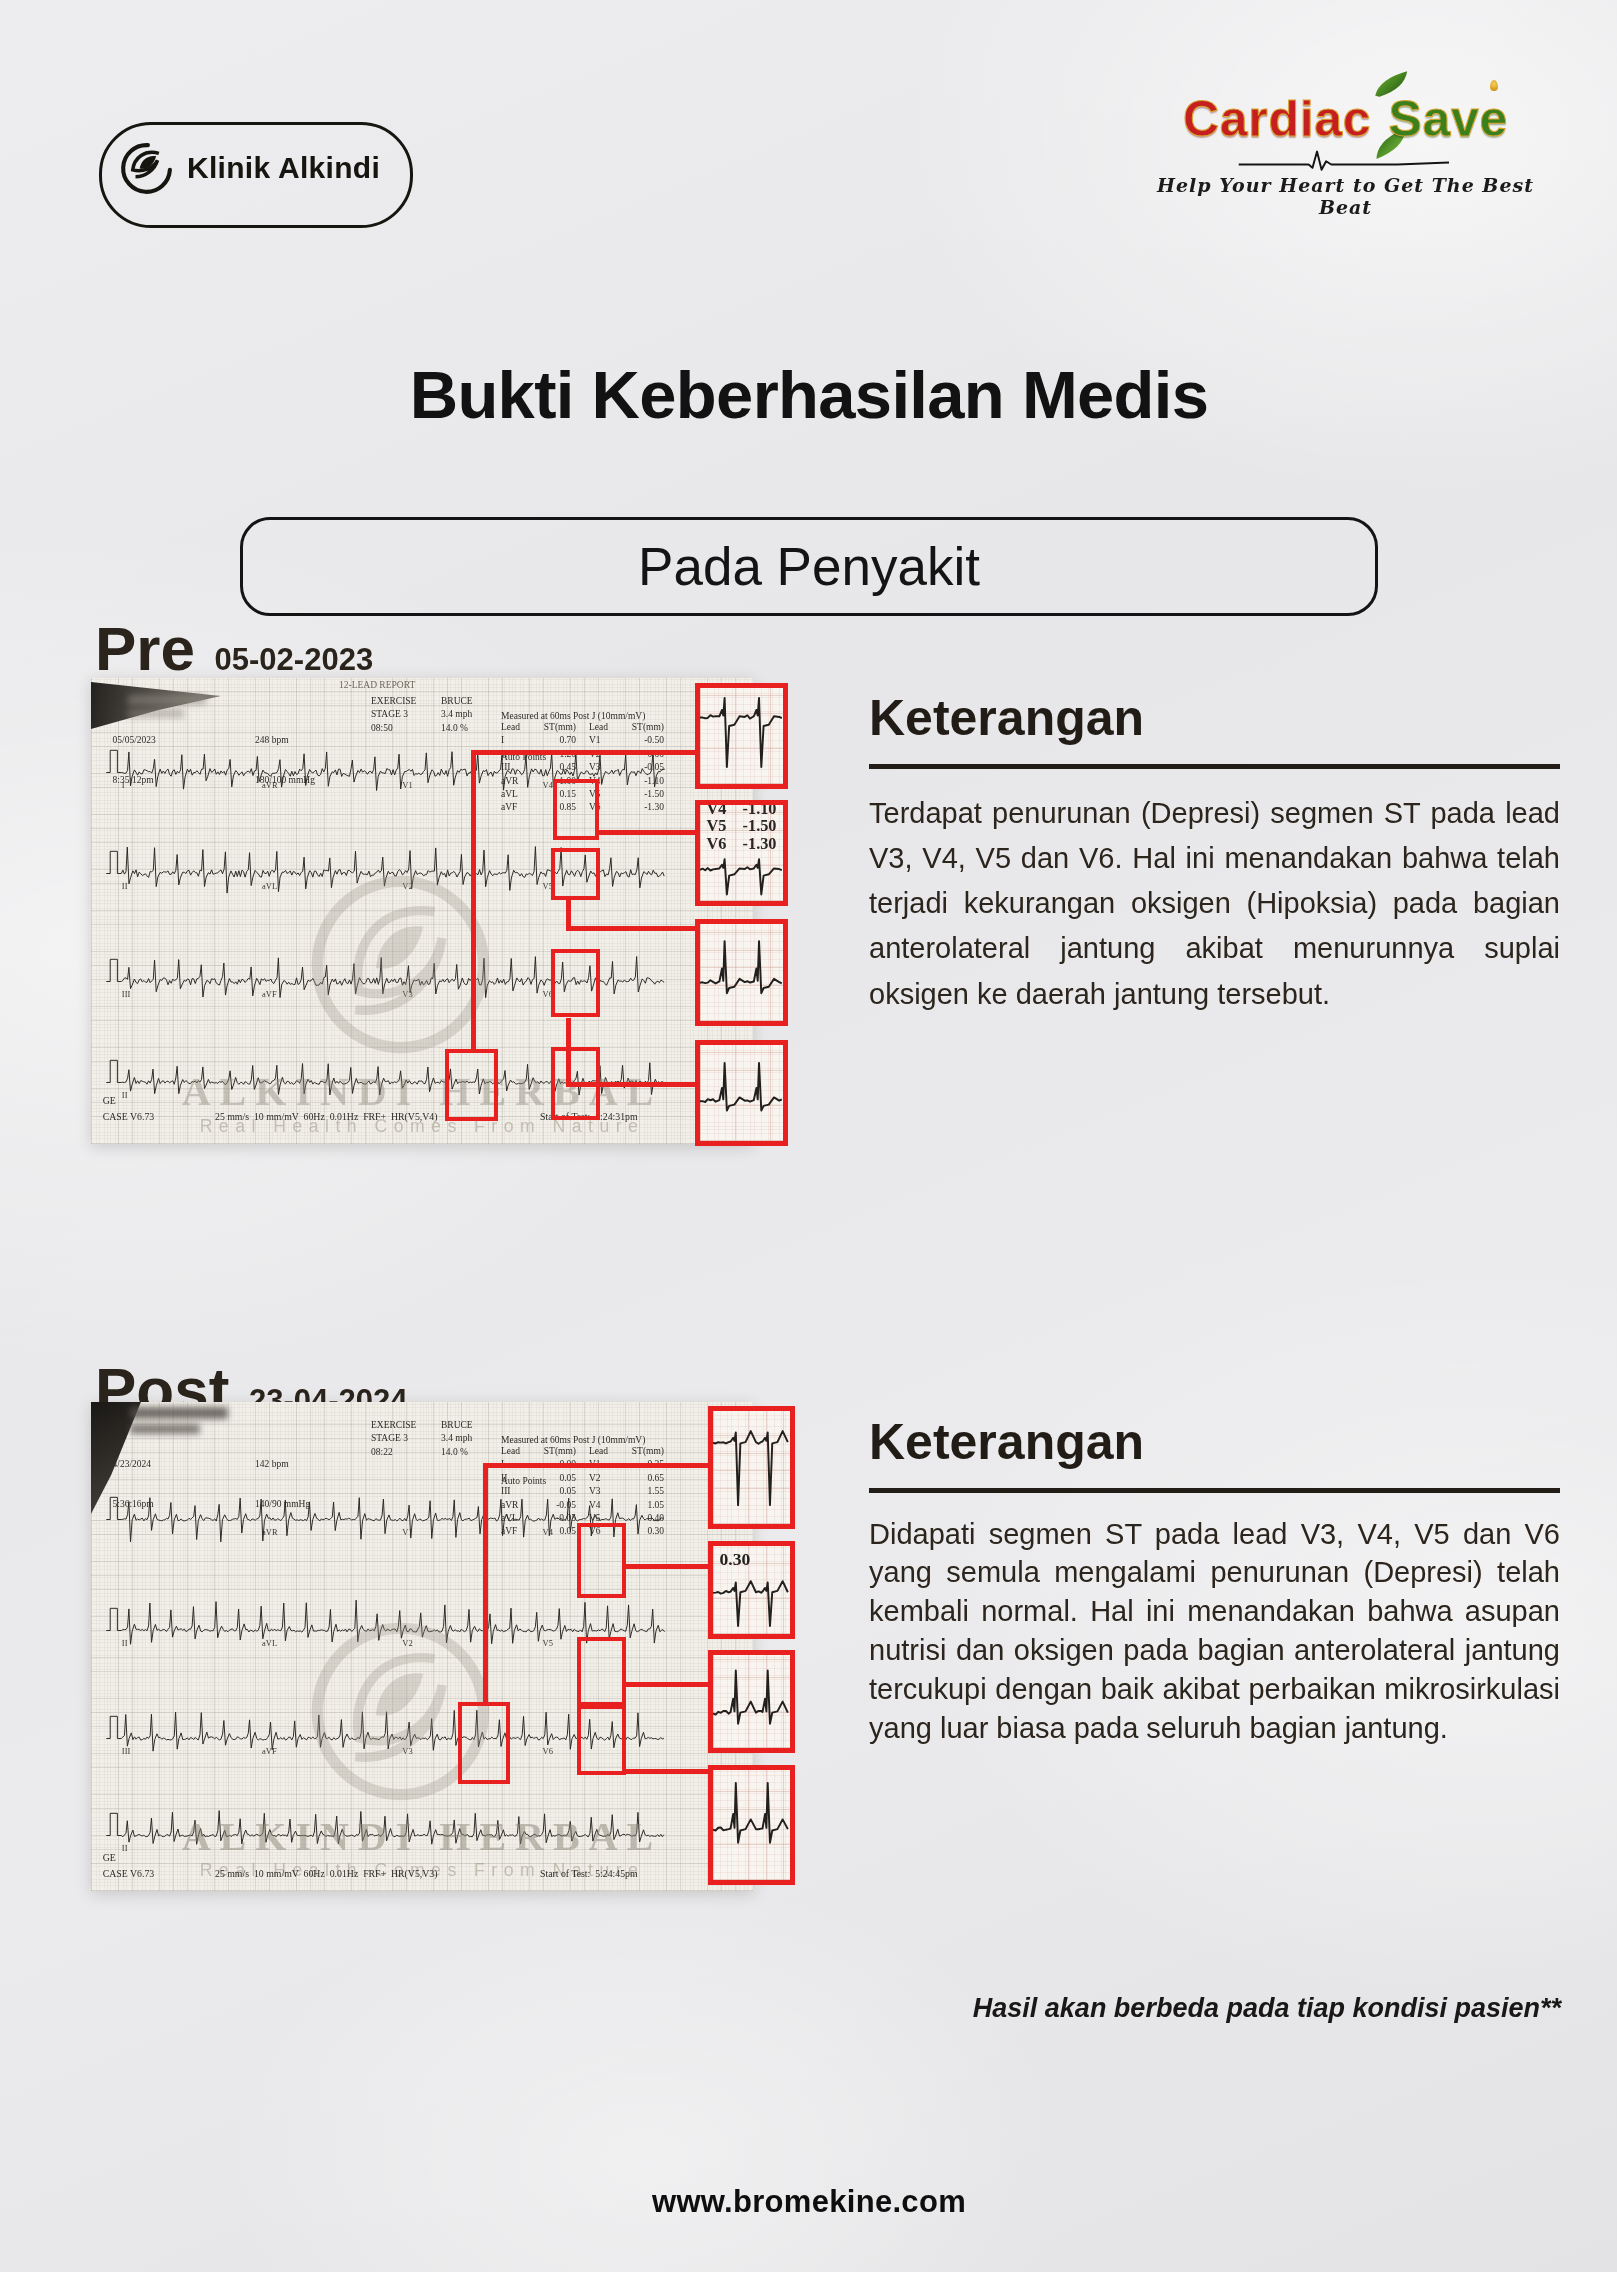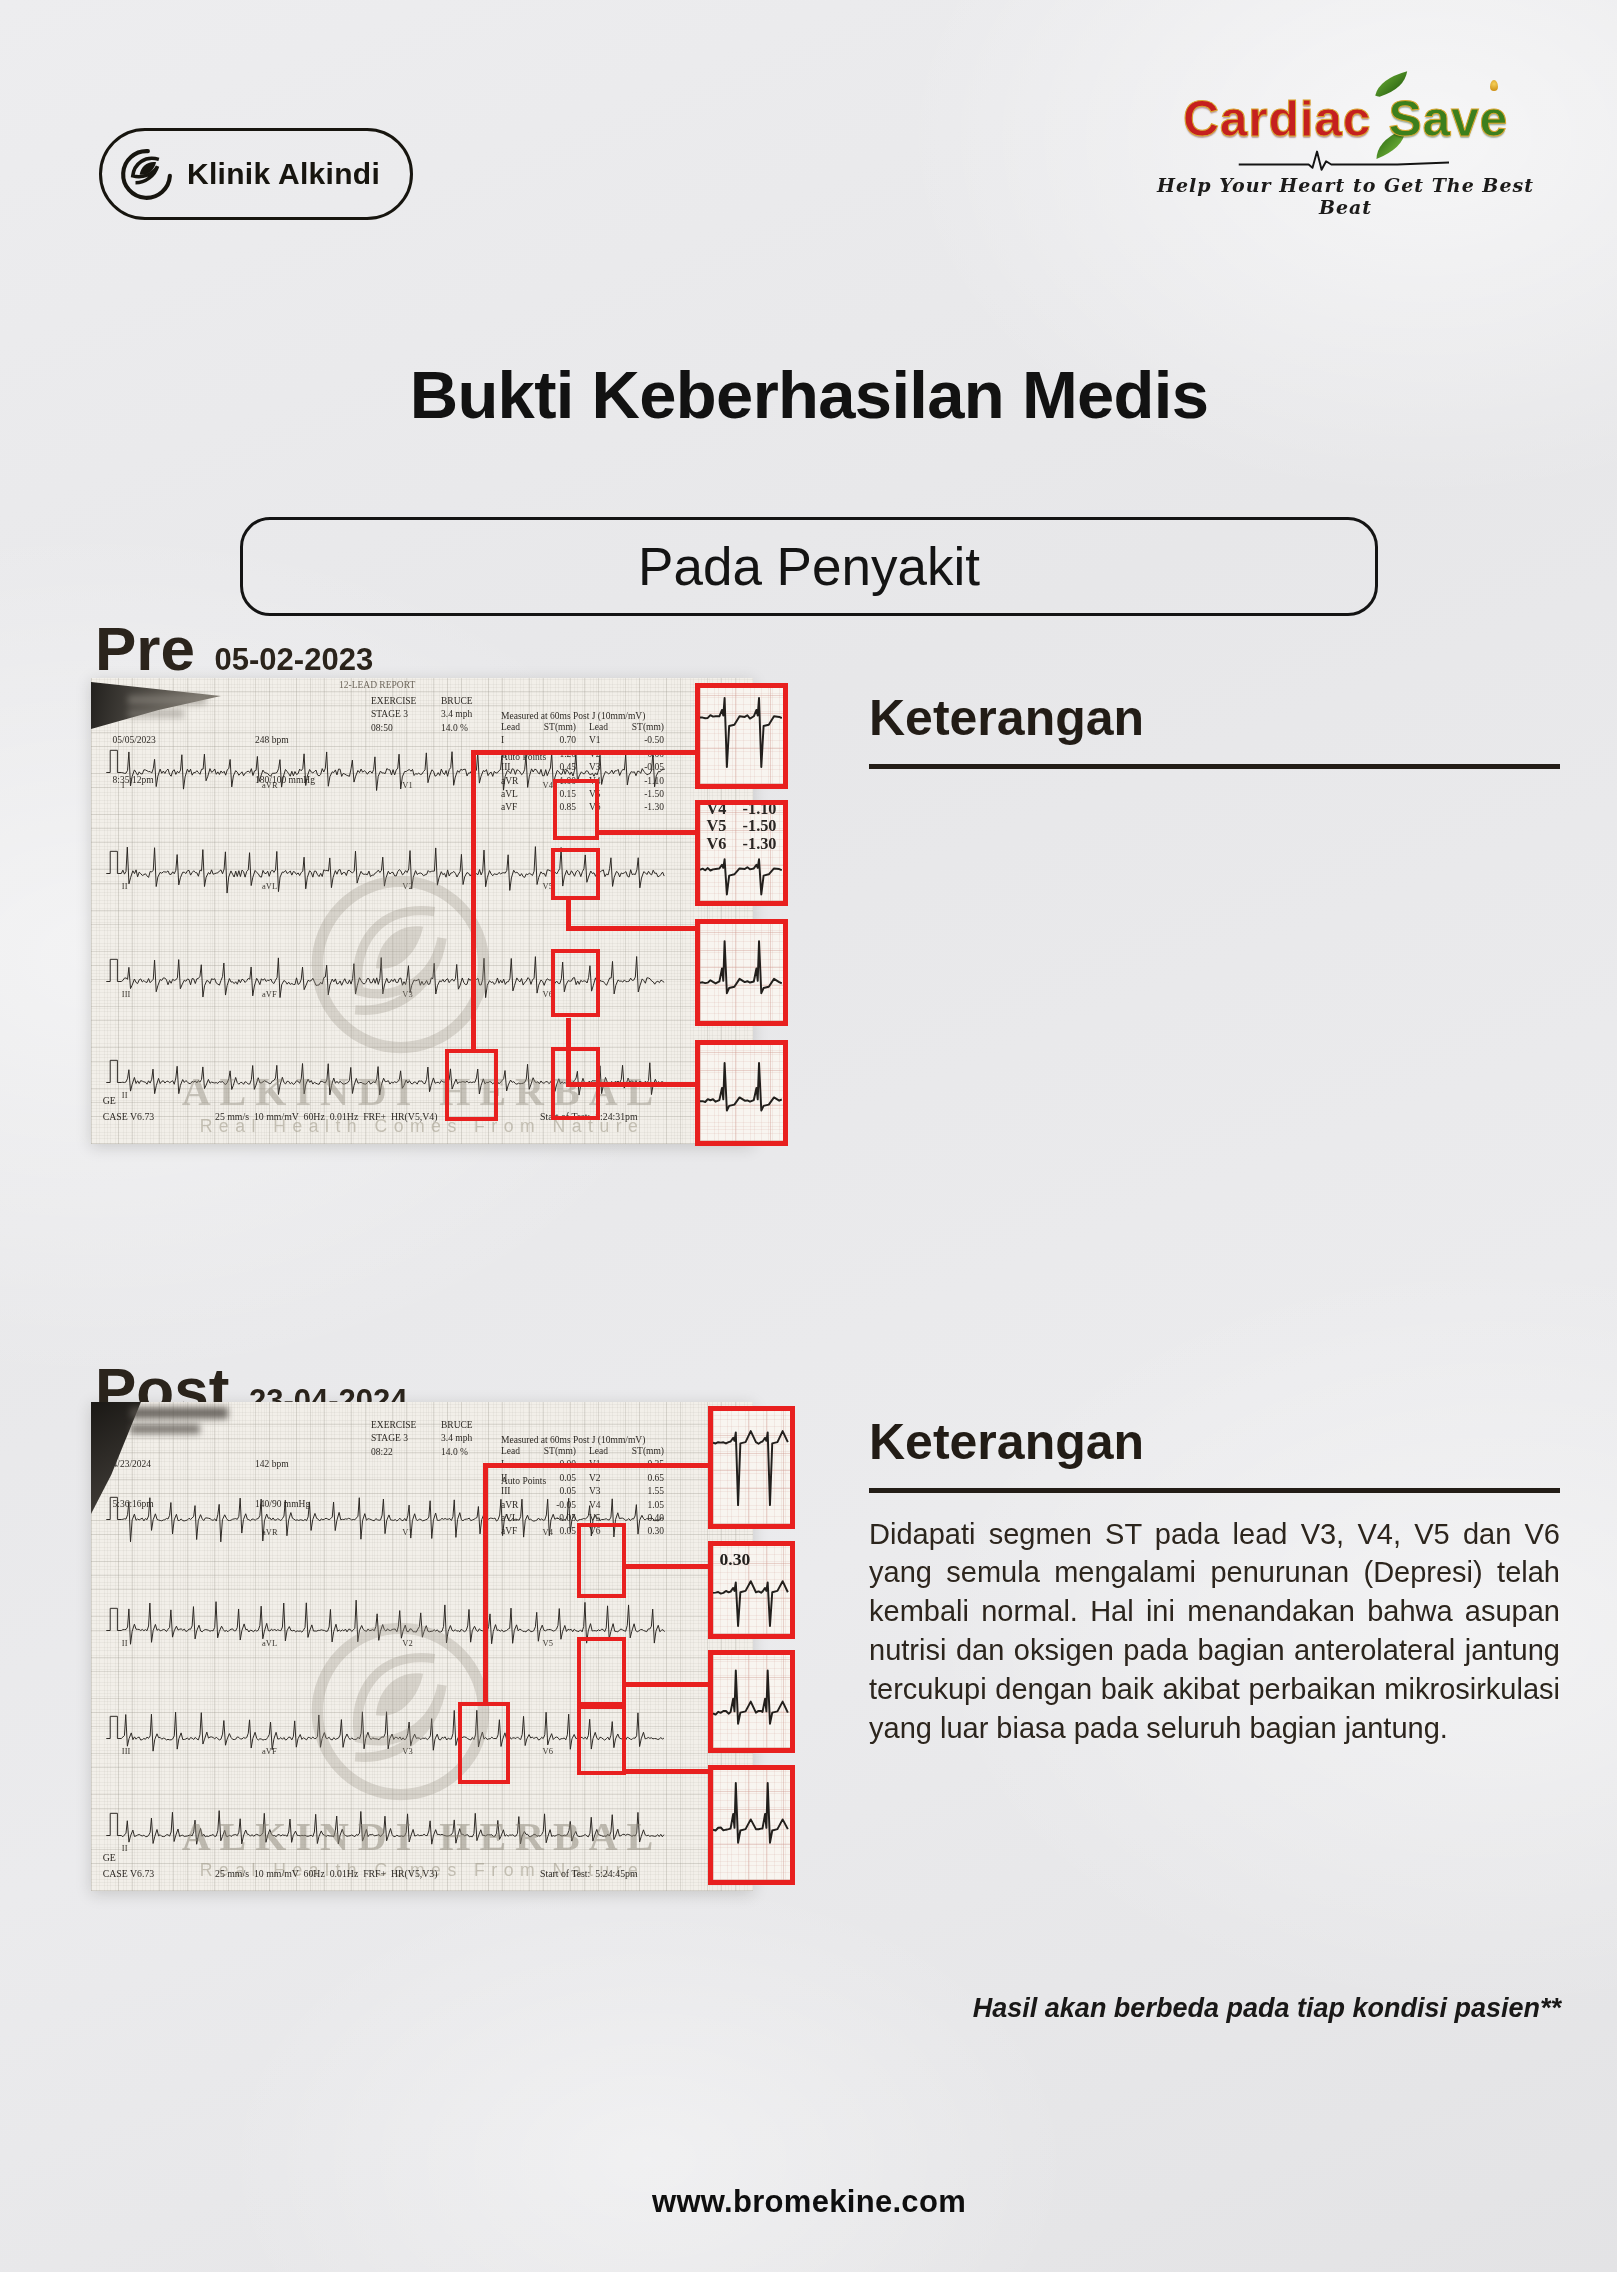--- a/index.html
+++ b/index.html
@@ -6,22 +6,22 @@
   body{width:1618px;height:2273px;font-family:"Liberation Sans",sans-serif;}
   .page{position:relative;width:1618px;height:2273px;overflow:hidden;
     background:
       radial-gradient(848px 587px at 88% 6%, rgba(255,255,255,.6), rgba(255,255,255,0) 62%),
       radial-gradient(1044px 718px at 6% 42%, rgba(255,255,255,.5), rgba(255,255,255,0) 60%),
       radial-gradient(978px 652px at 92% 72%, rgba(255,255,255,.45), rgba(255,255,255,0) 58%),
       radial-gradient(783px 522px at 40% 95%, rgba(255,255,255,.4), rgba(255,255,255,0) 55%),
       linear-gradient(158deg,#ededef 0%,#e7e7e9 35%,#ebebed 65%,#e3e3e5 100%);
   }
   
-  .badge{position:absolute;left:99px;top:128px;height:86px;display:flex;align-items:center;gap:13px;
-    padding:0 30px 0 17px;border:3.9px solid #17150f;border-radius:52px;color:#17150f;}
+  .badge{position:absolute;left:99px;top:122px;height:86px;display:flex;align-items:center;gap:13px;
+    padding:0 30px 14px 17px;border:3.9px solid #17150f;border-radius:52px;color:#17150f;}
   .badge-label{font-size:30px;font-weight:700;letter-spacing:0.3px;}
   .brand{position:absolute;right:77px;top:90px;width:391px;text-align:center;}
   .brand-words{position:relative;display:flex;justify-content:center;align-items:baseline;gap:17px;
     font-weight:800;font-size:50px;letter-spacing:0.7px;}
   .cardiac{position:relative;color:#c5201f;-webkit-text-stroke:1px #d9a62e;text-shadow:0 2px 1.3px rgba(90,10,10,.35);}
   .save-wrap{position:relative;display:inline-block;}
   .save{position:relative;color:#3c7f1d;-webkit-text-stroke:1px #d9a62e;text-shadow:0 2px 1.3px rgba(20,60,8,.35);z-index:2;}
   .leaf-a,.leaf-b{position:absolute;z-index:1;}
   .leaf-a{left:-17px;top:-15.7px;transform:rotate(-18deg);}
   .leaf-b{left:-19.6px;bottom:-6.5px;transform:rotate(155deg);}
@@ -296,20 +296,21 @@
   </div>
   <div class="zoombox" style="left:695px;top:1040px;width:93px;height:106px;">
     <svg width="82" height="96" viewBox="0 0 126 147">
         <path d="M0,86.3 L4.0,86.0 L8.0,87.3 L12.0,83.0 L16.0,84.6 L20.0,83.1 L24.0,86.9 L29.8,84.3 L33.8,65.8 L35.8,83.3 L37.8,27.3 L41.3,100.3 L44.8,93.3 L52.8,91.3 L60.8,80.3 L68.8,85.3 L72.8,85.0 L76.8,86.8 L82.7,84.3 L86.7,65.8 L88.7,83.3 L90.7,27.3 L94.2,100.3 L97.7,93.3 L105.7,91.3 L113.7,80.3 L121.7,85.3 L125.7,83.5" fill="none" stroke="#221f1c" stroke-width="3" stroke-linejoin="round"></path>
       </svg>
   </div>
 
   <div class="ket ket-pre" style="top:689px;">
     <h2>Keterangan</h2>
     <div class="ketrule"></div>
+    <p>Terdapat penurunan (Depresi) segmen ST pada lead V3, V4, V5 dan V6. Hal ini menandakan bahwa telah terjadi kekurangan oksigen (Hipoksia) pada bagian anterolateral jantung akibat menurunnya suplai oksigen ke daerah jantung tersebut.</p>
   </div>
 
   <div class="sec-head" style="top:1359px;">
     <span class="sec-label">Post</span>
     <span class="sec-date">23-04-2024</span>
   </div>
 
   <div class="scan" style="top:1402px;height:489px;">
     <div class="scan-grid"></div>
     <div class="sctext c-date">

